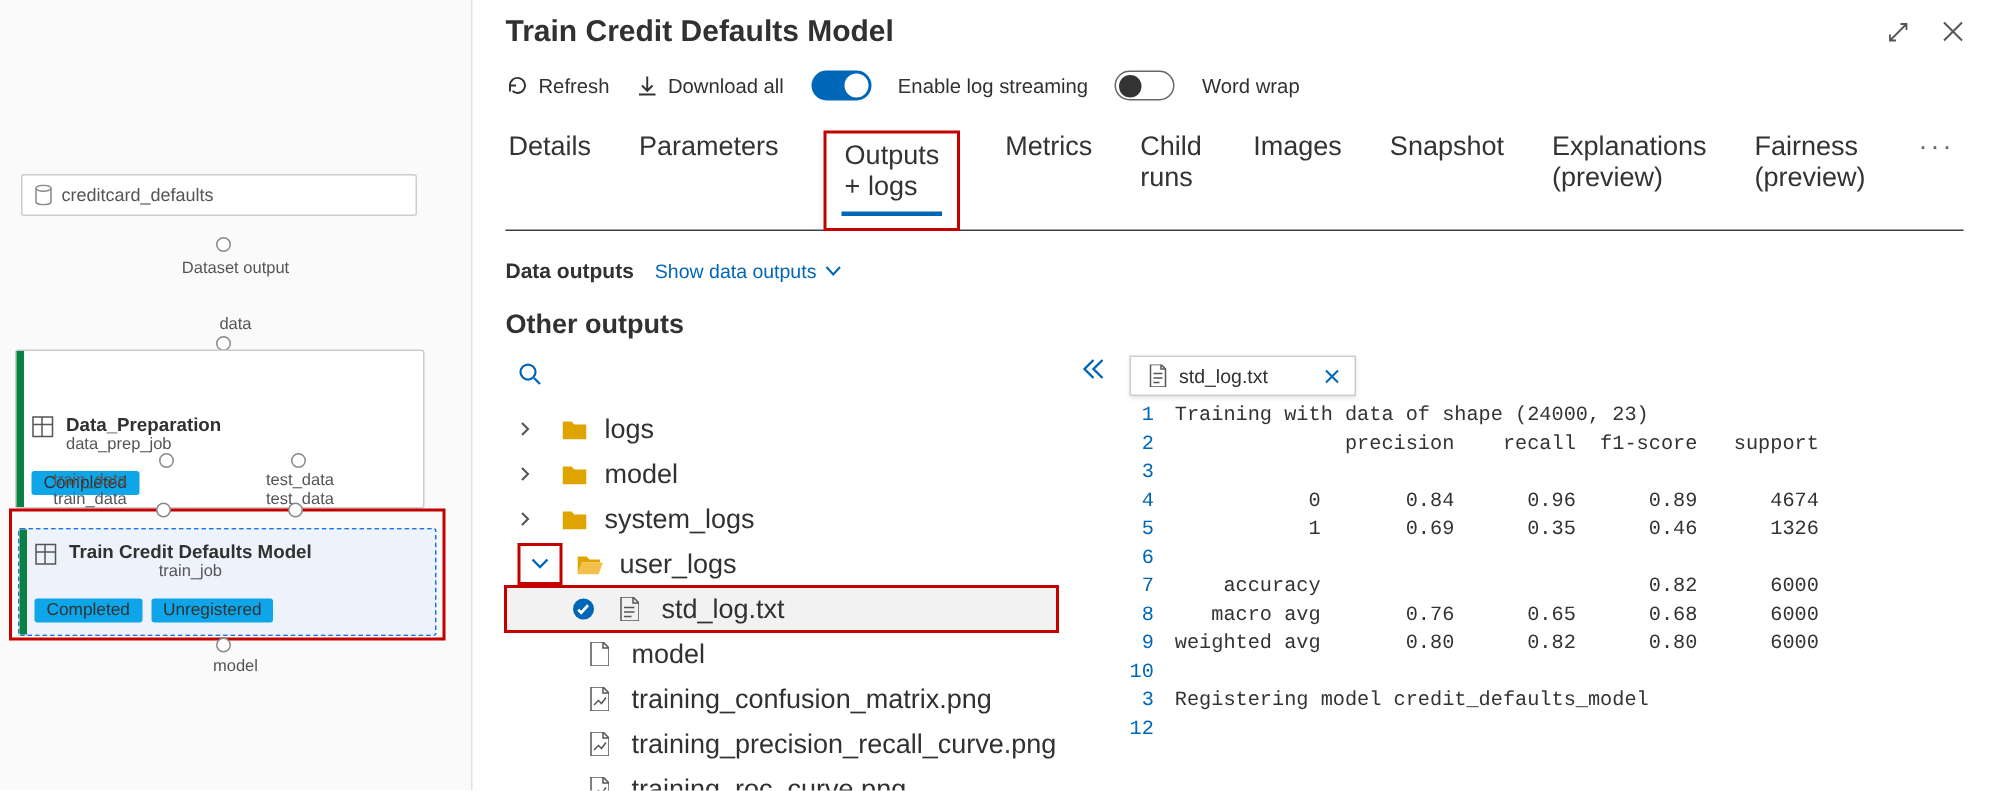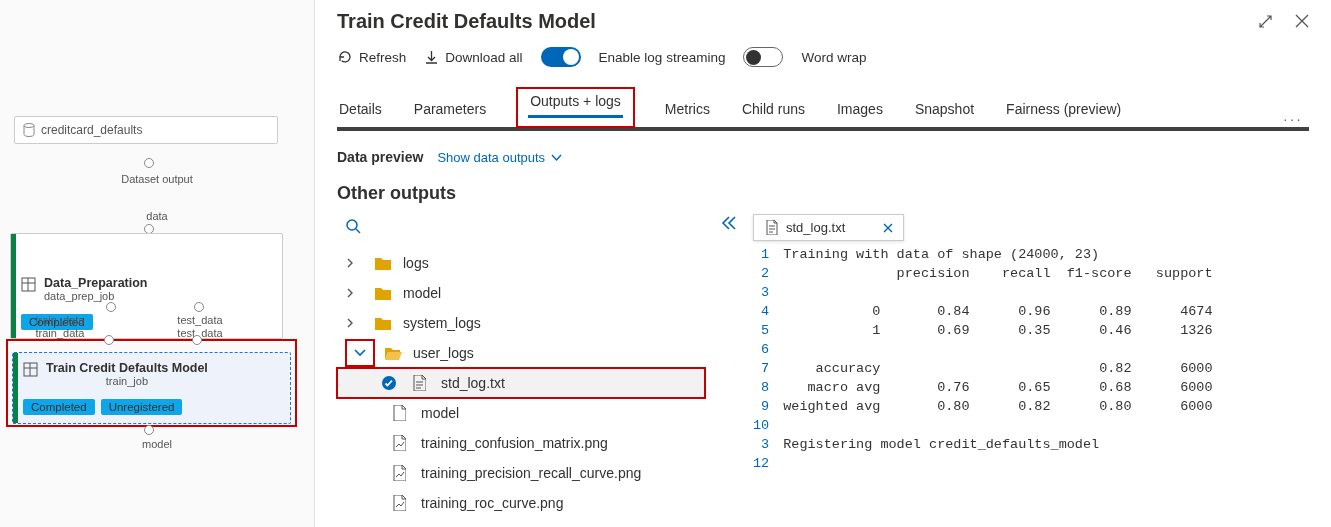--- a/index.html
+++ b/index.html
@@ -27,33 +27,33 @@
 .title-row { display: flex; align-items: center; margin-bottom: 14px; }
 .title-row h1 { font-size: 20px; font-weight: 600; flex: 1; }
 .winctl { display: flex; gap: 22px; color: #555; font-size: 15px; }
 .toolbar { display: flex; align-items: center; gap: 18px; margin-bottom: 20px; font-size: 13.5px; }
 .tb-item { display: flex; align-items: center; gap: 6px; cursor: pointer; }
 .toggle { width: 40px; height: 20px; border-radius: 10px; position: relative; cursor: pointer; }
 .toggle.on { background: #0067b8; }
 .toggle.on::after { content: ""; position: absolute; right: 2px; top: 2px; width: 16px; height: 16px; background: #fff; border-radius: 50%; }
 .toggle.off { background: #fff; border: 1px solid #666; }
 .toggle.off::after { content: ""; position: absolute; left: 2px; top: 1.5px; width: 15px; height: 15px; background: #333; border-radius: 50%; }
-.tabs { display: flex; gap: 28px; border-bottom: 4px solid #404040; font-size: 14px; margin-bottom: 18px; align-items: flex-end; }
+.tabs { display: flex; gap: 28px; border-bottom: 1px solid #404040; font-size: 18px; margin-bottom: 18px; align-items: flex-start; }
 .tab { padding: 0 2px 10px 2px; cursor: pointer; color: #333; }
 .tab.active { border-bottom: 3px solid #0067b8; font-weight: 400; }
 .tab-hl { border: 2px solid #c40000; padding: 4px 10px 8px 10px; margin-bottom: -1px; }
 .ellipsis { margin-left: auto; padding-right: 6px; color: #666; letter-spacing: 2px; }
 .section-row { display: flex; align-items: center; gap: 14px; margin-bottom: 18px; }
 .section-title { font-weight: 600; font-size: 14px; }
 .link { color: #0067b8; cursor: pointer; display: flex; align-items: center; gap: 6px; }
 .other-title { font-weight: 600; font-size: 18px; margin-bottom: 10px; }
 .tree-area { display: flex; align-items: flex-start; gap: 10px; }
 .tree { width: 368px; }
 .search-icon { color: #0067b8; font-size: 16px; padding: 4px 8px 10px 8px; display: inline-block; }
-.tree-row { display: flex; align-items: center; height: 30px; gap: 10px; padding-left: 8px; cursor: pointer; font-size: 14px; }
+.tree-row { display: flex; align-items: center; height: 30px; gap: 10px; padding-left: 8px; cursor: pointer; font-size: 18px; }
 .tree-row .chev { width: 20px; text-align: center; color: #555; }
 .tree-row .ico { width: 18px; text-align: center; }
 .folder-ico { color: #d69a00; font-size: 13px; }
 .openfolder-ico { color: #d69a00; }
 .file-ico { color: #555; }
 .tree-child { padding-left: 46px; }
 .tree-row.selected { background: #f2f2f2; }
 .tree-row.selected .sel-check { color: #0067b8; margin-left: -2px; margin-right: 6px; font-size: 16px; }
 .row-hl { outline: 2px solid #c40000; outline-offset: -1px; }
 .chev-hl { border: 2px solid #c40000; width: 30px; height: 28px; display: flex; align-items: center; justify-content: center; color: #0067b8; }
@@ -185,26 +185,27 @@
   <div class="tabs">
     <div class="tab">Details</div>
     <div class="tab">Parameters</div>
     <div class="tab-hl">
       <div class="tab active" style="padding-bottom:6px;">Outputs + logs</div>
     </div>
     <div class="tab">Metrics</div>
     <div class="tab">Child runs</div>
     <div class="tab">Images</div>
     <div class="tab">Snapshot</div>
+    <div class="tab">Explanations (preview)</div>
     <div class="tab">Fairness (preview)</div>
     <div class="ellipsis">···</div>
   </div>
 
   <div class="section-row">
-    <span class="section-title">Data preview</span>
+    <span class="section-title">Data outputs</span>
     <span class="link">
       <span>Show data outputs</span>
       <span>
         <svg width="11" height="11" viewBox="0 0 11 11">
             <path d="M1 3l4.5 5L10 3" stroke="#0067b8" fill="none" stroke-width="1.4"></path>
           </svg>
       </span>
     </span>
   </div>
 

